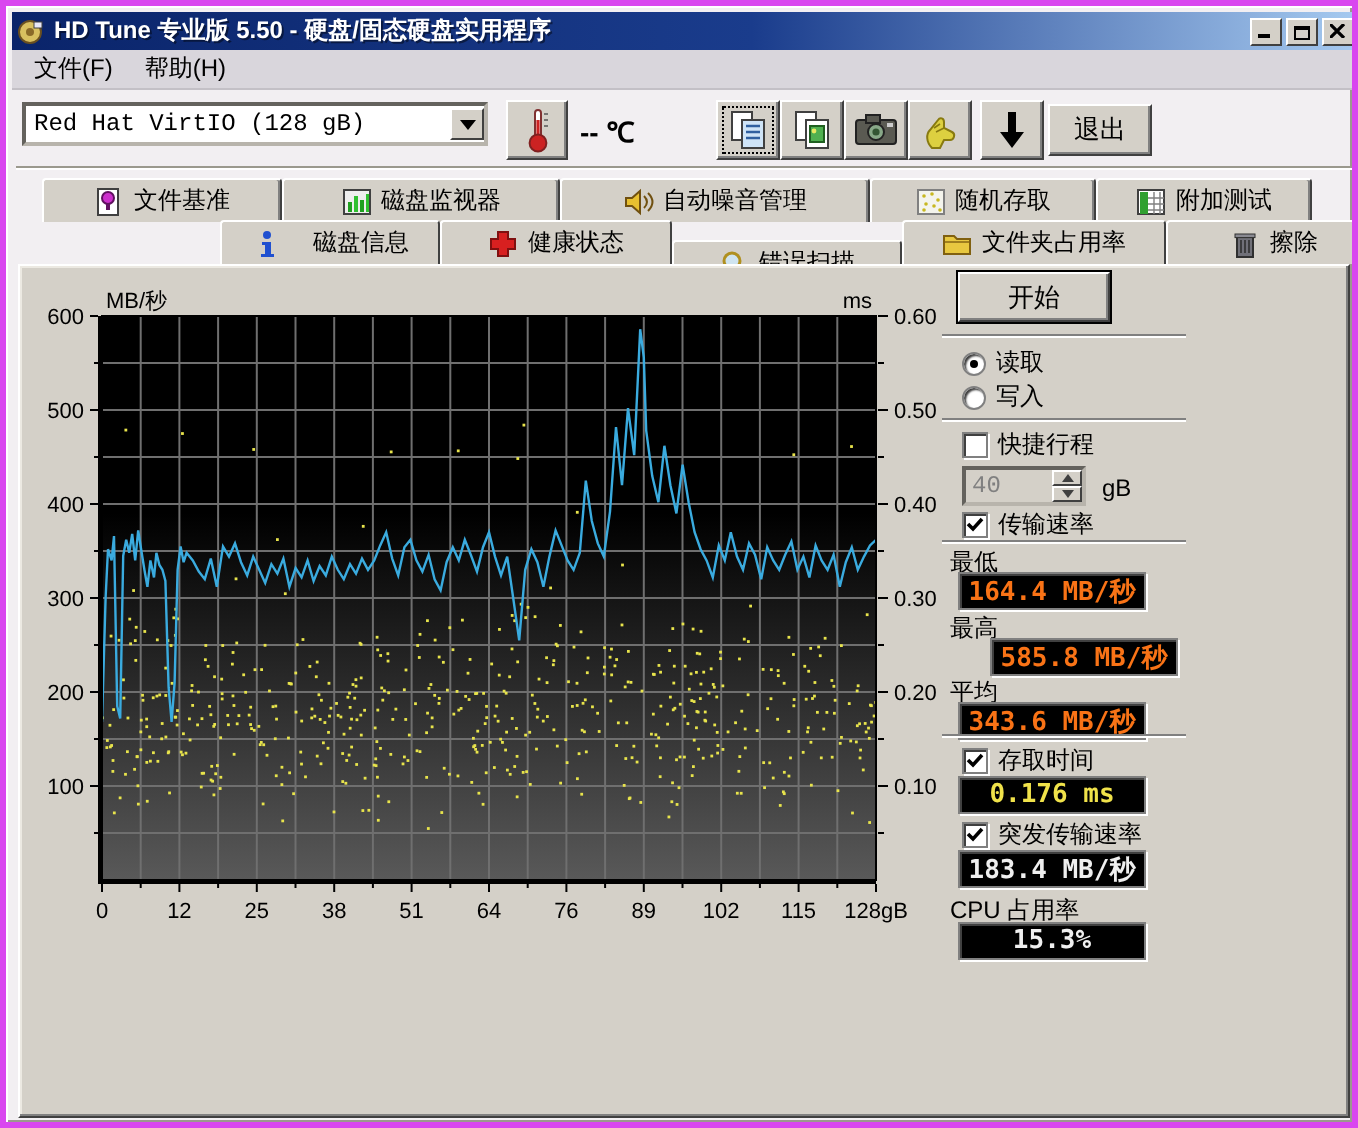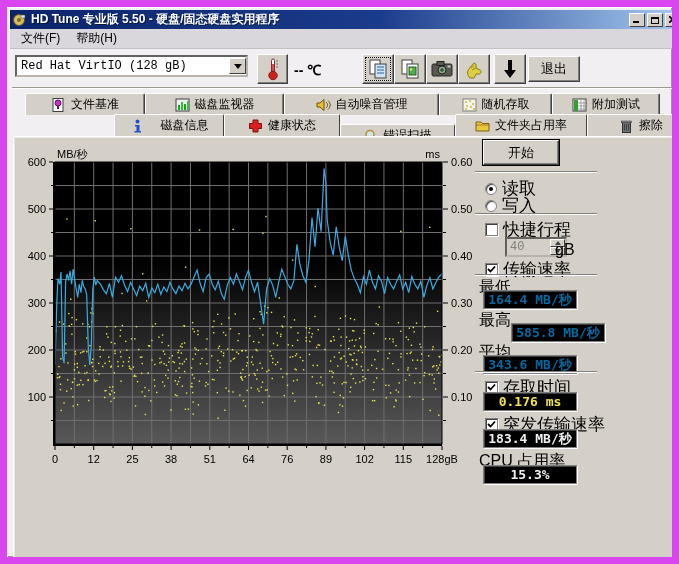--- a/index.html
+++ b/index.html
@@ -2,21 +2,21 @@
 <html><head>
 <meta charset="utf-8">
 <style>
   * { box-sizing: border-box; margin: 0; padding: 0; }
   html,body { background:#c0c0c0; }
   body { font-family:"Liberation Sans", sans-serif; font-size:12px; color:#000; }
 
   #win {
     position:relative; width:679px; height:564px;
     background:#f2eff2;
-    border:7px solid #d946ef;
+    border:3px solid #d946ef;
     box-shadow: inset 1px 1px 0 #ffffff, inset -1px -1px 0 #9b998e;
     overflow:hidden;
   }
 
   
   .titlebar {
     position:absolute; left:3px; top:3px; width:673px; height:19px;
     background:linear-gradient(90deg,#0a246a 0%, #1a3c8c 55%, #a6caf0 100%);
     display:flex; align-items:center; padding:0 2px; color:#fff;
   }
@@ -86,21 +86,21 @@
   
   .btn {
     position:absolute; background:#d4d0c8;
     border-top:1px solid #fff; border-left:1px solid #fff;
     border-right:1px solid #404040; border-bottom:1px solid #404040;
     box-shadow: inset -1px -1px 0 #808080, 0 0 0 1px #000;
     display:flex; align-items:center; justify-content:center; font-size:13px;
   }
   .sep { position:absolute; height:2px; border-top:1px solid #808080; border-bottom:1px solid #fff; }
 
-  .ctl { position:absolute; display:flex; align-items:center; gap:5px; font-size:17px; white-space:nowrap;justify-content:flex-end; }
+  .ctl { position:absolute; display:flex; align-items:center; gap:5px; font-size:12px; white-space:nowrap;justify-content:flex-end; }
   .chkbox { width:13px; height:13px; background:#fff; border:1px solid #808080;
     box-shadow: inset 1px 1px 0 #404040, 1px 1px 0 #fff; display:flex; align-items:center; justify-content:center; }
   .radio { width:12px; height:12px; border-radius:50%; background:#fff; border:1px solid #808080;
     box-shadow: inset 1px 1px 1px #404040; display:flex; align-items:center; justify-content:center; }
   .radio .dot { width:4px; height:4px; border-radius:50%; background:#000; }
 
   .spinfield { position:absolute; width:62px; height:20px; background:#d4d0c8;
     border:2px inset #b8b4ac; display:flex; align-items:center; color:#808080;
     font-family:"Liberation Mono", monospace; }
   .spinfield .val { flex:1; padding-left:3px; }
@@ -110,25 +110,25 @@
     display:flex; align-items:center; justify-content:center; }
   .tri-up-s { width:0; height:0; border-left:3px solid transparent; border-right:3px solid transparent; border-bottom:4px solid #404040; }
   .tri-dn-s { width:0; height:0; border-left:3px solid transparent; border-right:3px solid transparent; border-top:4px solid #404040; }
 
   .lcd {
     position:absolute; width:94px; height:19px; background:#000;
     border:1px solid #808080; box-shadow: inset 1px 1px 0 #404040, 1px 1px 0 #fff;
     display:flex; align-items:center; justify-content:center;
     font-family:"DejaVu Sans Mono", monospace; font-weight:bold; font-size:13px; letter-spacing:0px;
   }
-  .lcd.cyan { color:#0369a1; }
+  .lcd.cyan { color:#f97316; }
   .lcd.yellow { color:#f0e24a; }
   .lcd.white { color:#efefef; }
 
-  .plabel { position:absolute; font-size:16px; white-space:nowrap; }
+  .plabel { position:absolute; font-size:12px; white-space:nowrap; }
 </style>
 </head>
 <body>
 
 <div id="win">
 
   <div class="titlebar">
     <svg class="ticon" width="15" height="14" viewBox="0 0 15 14">
       <circle cx="7" cy="7" r="5.5" fill="#d8c060" stroke="#6a5020"></circle>
       <circle cx="7" cy="7" r="2" fill="#8a6a28"></circle>
@@ -999,21 +999,21 @@
     <span class="radio"></span>
     <span>写入</span>
   </div>
 
   <div class="sep" style="left:468px; top:206px; width:122px;"></div>
 
   <div class="ctl" style="left:478px; top:211px;">
     <span class="chkbox"></span>
     <span>快捷行程</span>
   </div>
-  <div class="spinfield" style="left:478px; top:230px;margin-left:20px;">
+  <div class="spinfield" style="left:478px; top:230px;">
     <span class="val">40</span>
     <span class="spinner">
       <div>
           <span class="tri-up-s"></span>
         </div>
       <div>
           <span class="tri-dn-s"></span>
         </div>
     </span>
   </div>
@@ -1028,21 +1028,21 @@
     <span>传输速率</span>
   </div>
   <div class="sep" style="left:468px; top:267px; width:122px;"></div>
 
   <span class="plabel" style="left:472px; top:270px;">最低</span>
   <div class="lcd cyan" style="left:476px; top:283px;">
       <span>164.4 MB/秒</span>
     </div>
 
   <span class="plabel" style="left:472px; top:303px;">最高</span>
-  <div class="lcd cyan" style="left:504px; top:316px;">
+  <div class="lcd cyan" style="left:492px; top:316px;">
       <span>585.8 MB/秒</span>
     </div>
 
   <span class="plabel" style="left:472px; top:335px;">平均</span>
   <div class="lcd cyan" style="left:476px; top:348px;">
       <span>343.6 MB/秒</span>
     </div>
 
   <div class="sep" style="left:468px; top:364px; width:122px;"></div>
 

